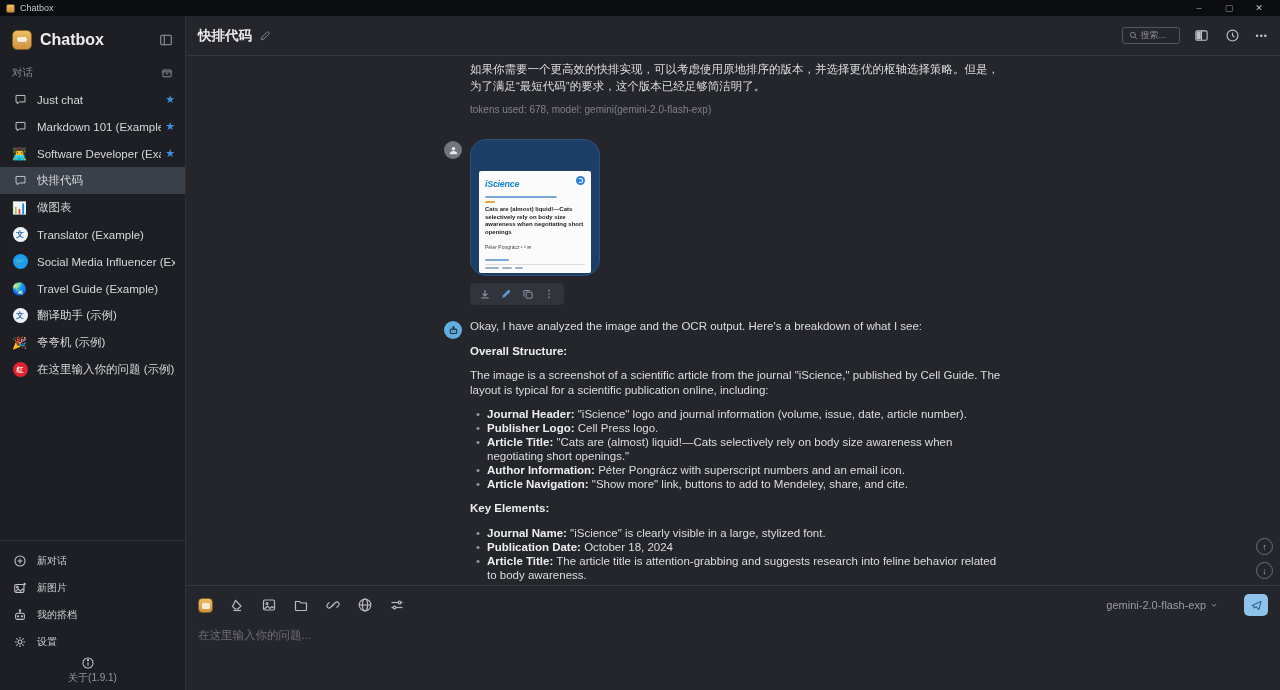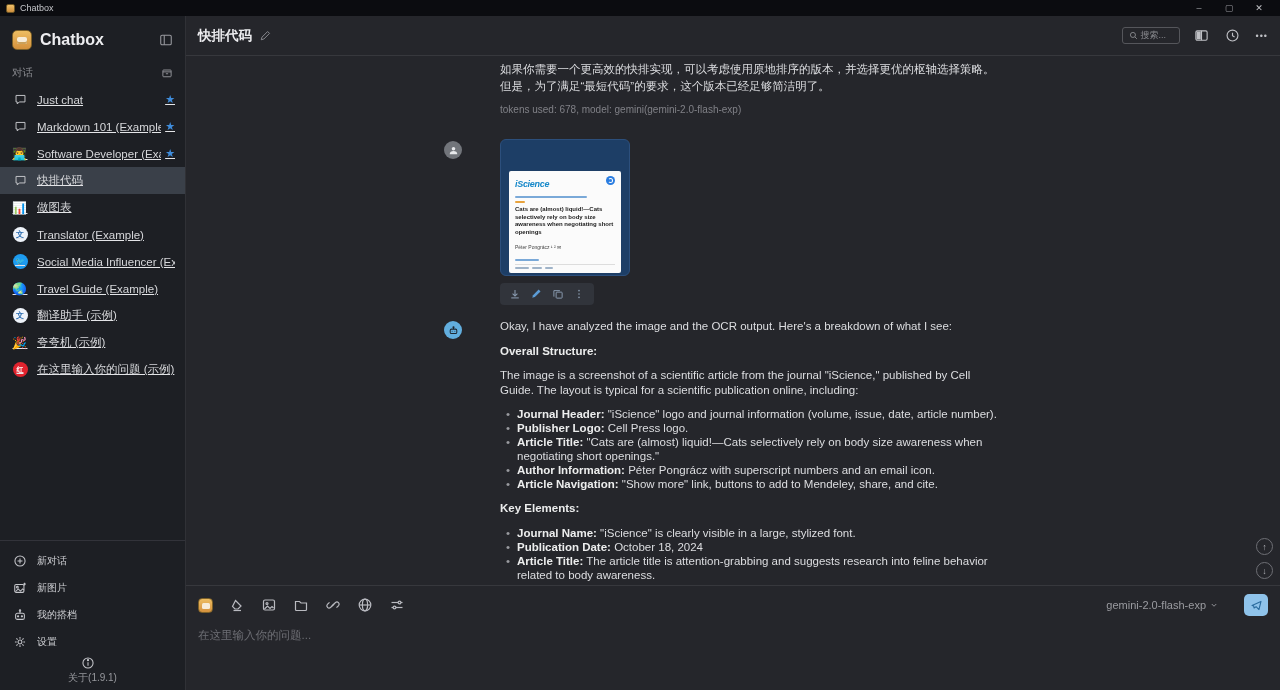--- a/index.html
+++ b/index.html
@@ -17,21 +17,21 @@
   
   .app{display:flex;height:674px;}
   .sidebar{width:186px;background:#1d1f24;border-right:1px solid #303136;display:flex;flex-direction:column;padding-top:8px;}
   .brand-row{display:flex;align-items:center;padding:6px 12px 10px 12px;}
   .brand-logo{width:20px;height:20px;border-radius:5px;background:linear-gradient(#edbd62,#d4913d);border:1px solid #7c6028;position:relative;flex-shrink:0;}
   .brand-logo::after{content:"";position:absolute;left:4px;top:6px;width:10px;height:7px;border-radius:2px;background:#f7ecd8;box-shadow:inset 0 -2px 0 #caa05a;}
   .brand-name{font-size:16px;font-weight:bold;color:#ededf0;margin-left:8px;flex:1;}
   .side-ico{color:#9a9ba0;display:flex;align-items:center;}
   .section-row{display:flex;align-items:center;padding:6px 12px;color:#8a8b90;font-size:10.5px;}
   .section-row span{flex:1;}
-  .chat-list{flex:1;overflow:hidden;text-decoration:underline;}
+  .chat-list{flex:1;overflow:hidden;}
   .chat-item{display:flex;align-items:center;height:27px;padding:0 10px 0 12px;color:#d6d7da;cursor:default;}
   .chat-item.selected{background:#3a4049;}
   .ci-ico{width:16px;height:16px;margin-right:9px;display:flex;align-items:center;justify-content:center;color:#c4c5ca;font-size:12px;flex-shrink:0;}
   .ci-label{flex:1;font-size:11.5px;white-space:nowrap;overflow:hidden;}
   .ci-star{color:#3f8cdb;font-size:11px;margin-left:4px;}
   .circle-ic{width:15px;height:15px;border-radius:50%;display:flex;align-items:center;justify-content:center;font-size:8px;font-weight:bold;}
   .circle-translator{background:#eef3fa;color:#2b6cb0;}
   .circle-twitter{background:#1d9bf0;color:#fff;font-size:8px;}
   .circle-xhs{background:#e0232e;color:#fff;font-size:7px;}
   .side-divider{height:1px;background:#32333a;margin:4px 0 6px 0;}
@@ -48,24 +48,24 @@
   .searchbox svg{margin-right:3px;flex-shrink:0;}
   .hdr-ic{color:#c0c1c6;margin-left:16px;display:flex;align-items:center;}
   
   .chat{flex:1;position:relative;overflow:hidden;padding-top:5px;}
   .col{width:560px;margin-left:258px;}
   .msg{display:flex;}
   .msg .avatar-gutter{width:26px;flex-shrink:0;}
   .avatar{width:18px;height:18px;border-radius:50%;display:flex;align-items:center;justify-content:center;margin-top:2px;}
   .avatar.user{background:#72757b;}
   .avatar.bot{background:#62aede;}
-  .msg-body{flex:1;min-width:0;color:#dcdde0;line-height:17px;margin-left:30px;}
+  .msg-body{flex:1;min-width:0;color:#dcdde0;line-height:17px;}
   .meta-line{color:#808187;font-size:10px;margin-top:6px;}
   
-  .thumb{width:130px;height:137px;border-radius:6px;background:#1d3e66;padding-top:31px;border:1px solid #2c4f7c;}
+  .thumb{width:130px;height:137px;border-radius:16px;background:#1d3e66;padding-top:31px;border:1px solid #2c4f7c;}
   .art-card{width:112px;margin:0 auto;background:#fbfbfb;border-radius:2px;padding:5px 6px 4px 6px;color:#222;}
   .art-top{display:flex;align-items:flex-start;}
   .art-journal{color:#1688c9;font-weight:bold;font-size:9px;font-style:italic;letter-spacing:-.3px;flex:1;}
   .cellpress{width:9px;height:9px;border-radius:50%;background:#2a7de1;position:relative;}
   .cellpress::after{content:"";position:absolute;inset:2px;border:1px solid #fff;border-radius:50%;border-left-color:transparent;}
   .tiny-bar{height:2px;border-radius:1px;background:#7aa9d8;margin-top:3px;}
   .tag-bar{width:10px;background:#e8a33d;}
   .art-title{font-size:6px;line-height:7.6px;font-weight:bold;color:#1b1b1b;margin-top:3px;}
   .art-author{font-size:5px;color:#444;margin-top:3px;}
   .art-foot{border-top:1px solid #ddd;margin-top:3px;padding-top:2px;display:flex;gap:3px;}

